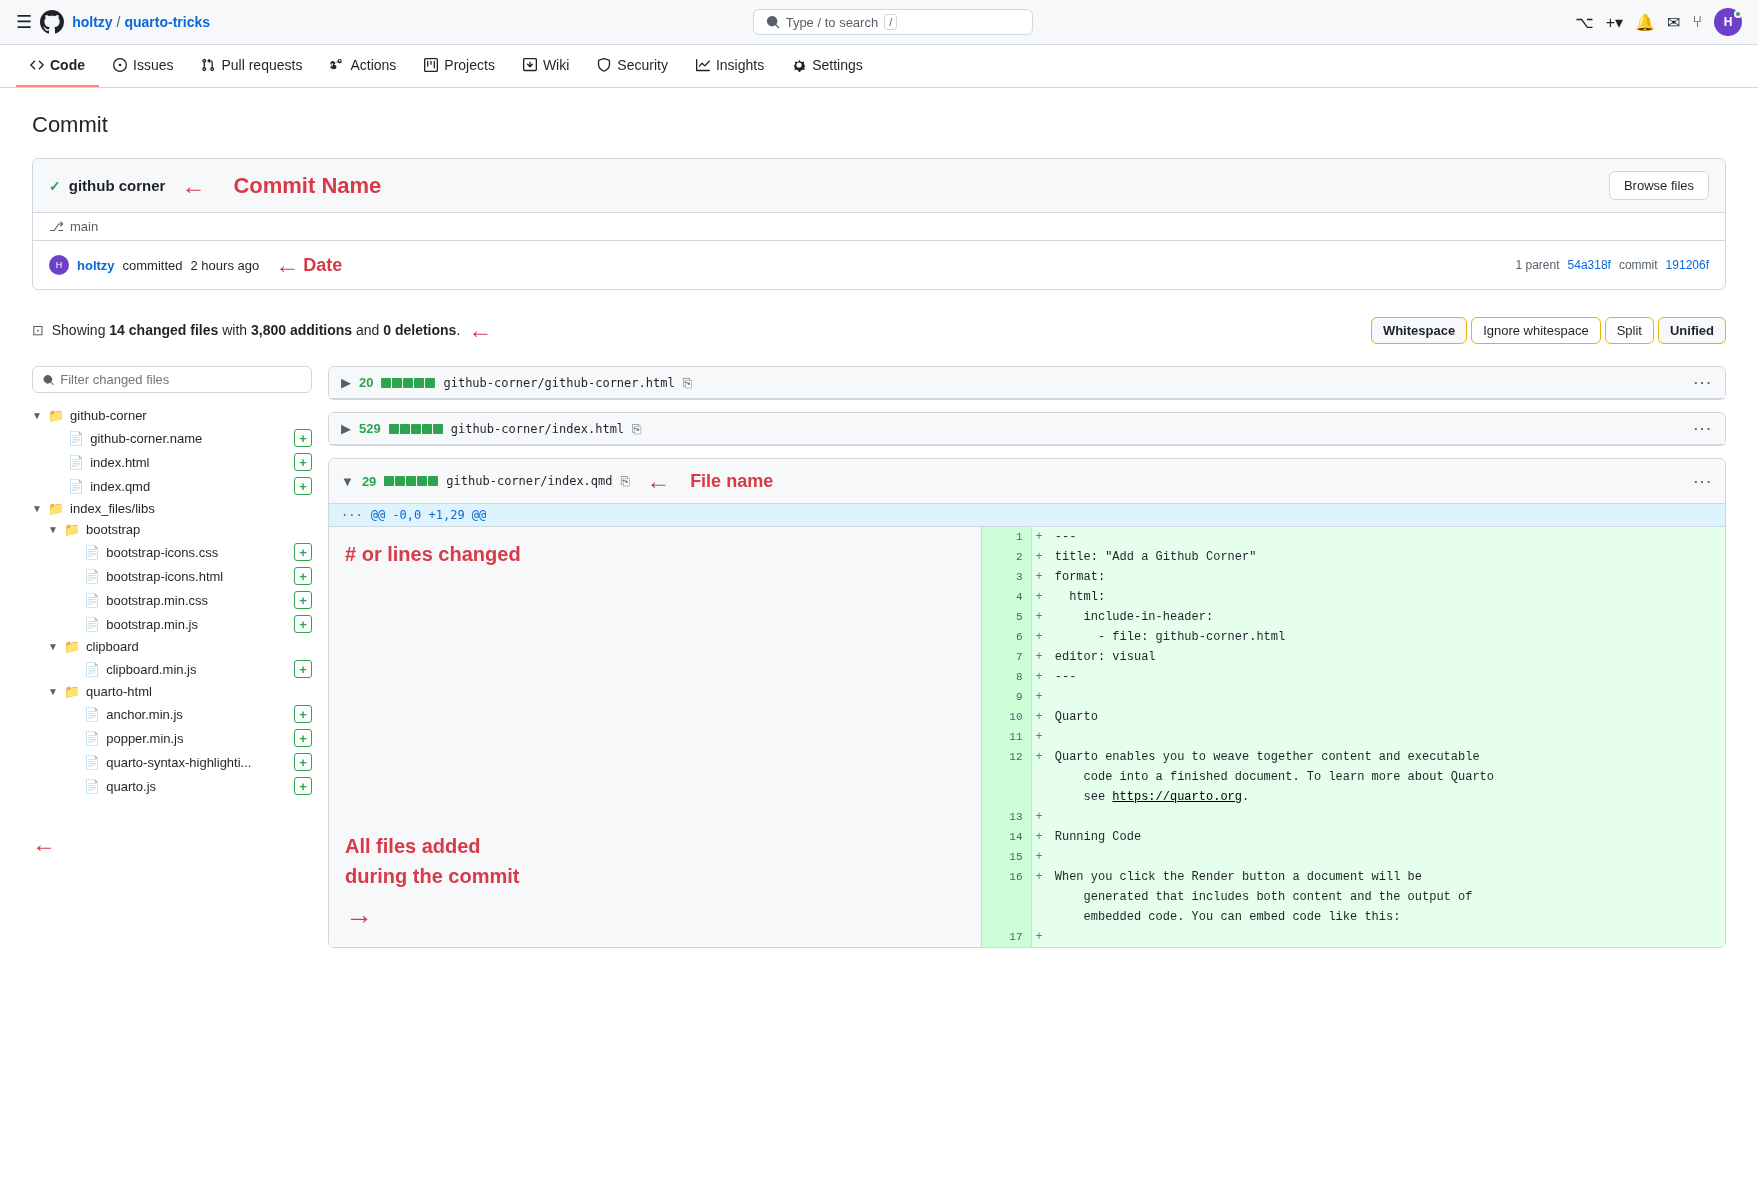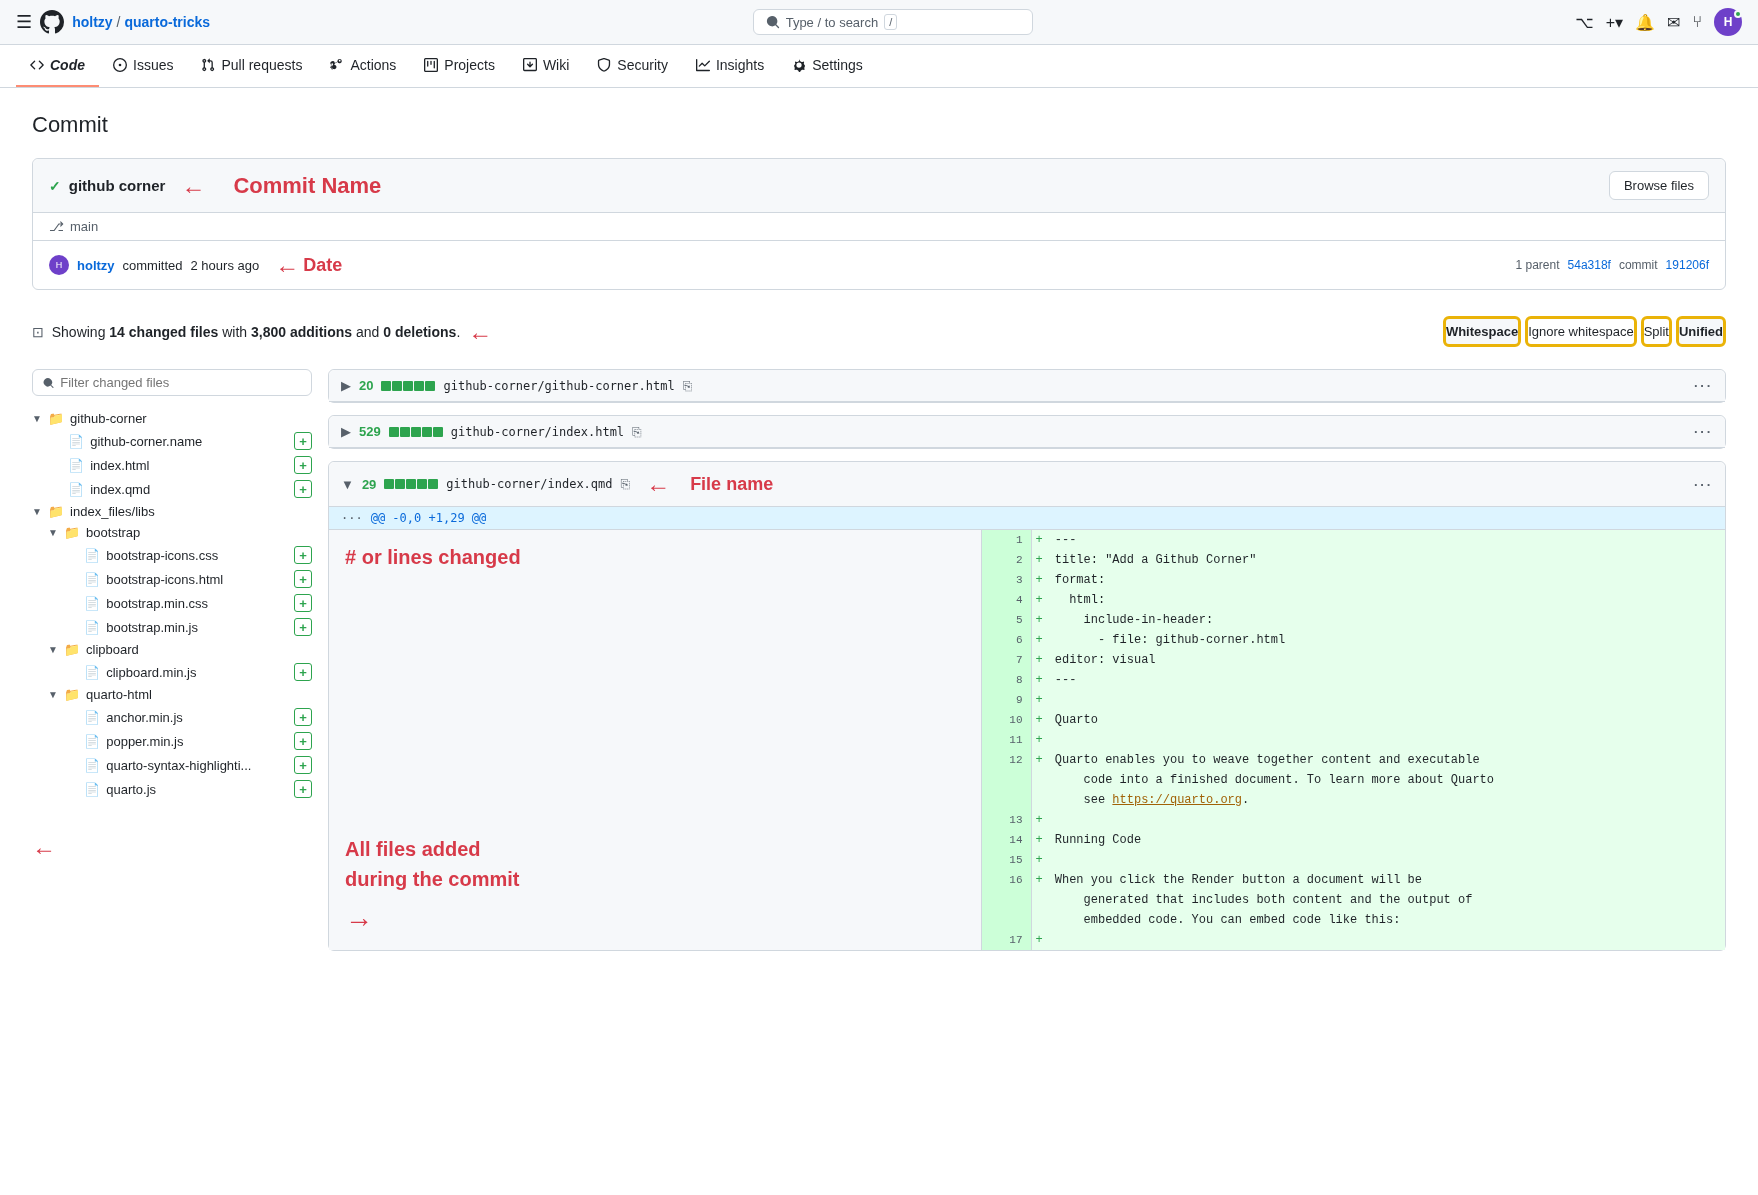--- a/index.html
+++ b/index.html
@@ -19,21 +19,21 @@
     .search-slash { border: 1px solid #d0d7de; border-radius: 3px; padding: 1px 4px; font-size: 11px; color: #57606a; }
     .nav-right { display: flex; align-items: center; gap: 12px; }
     .nav-icon { font-size: 16px; cursor: pointer; color: #1f2328; }
     .avatar { width: 28px; height: 28px; border-radius: 50%; background: #6e40c9; display: flex; align-items: center; justify-content: center; color: white; font-size: 12px; font-weight: bold; cursor: pointer; }
     .avatar-dot { width: 8px; height: 8px; background: #2da44e; border-radius: 50%; position: absolute; top: 2px; right: 0; border: 2px solid #f6f8fa; }
     .avatar-wrap { position: relative; display: inline-block; }
 
     
     .repo-nav { display: flex; align-items: center; padding: 0 16px; border-bottom: 1px solid #d0d7de; background: #fff; }
     .repo-nav-item { display: flex; align-items: center; gap: 6px; padding: 12px 14px; font-size: 14px; color: #1f2328; cursor: pointer; border-bottom: 2px solid transparent; text-decoration: none; }
-    .repo-nav-item.active { border-bottom: 2px solid #fd8c73; font-weight: 600; font-style: italic; }
+    .repo-nav-item.active { border-bottom: 2px solid #fd8c73; font-weight: 600; }
     .repo-nav-item svg { width: 14px; height: 14px; fill: currentColor; }
 
     
     .main-content { padding: 24px 32px; }
     .page-title { font-size: 22px; font-weight: 400; margin-bottom: 20px; }
 
     
     .commit-box { border: 1px solid #d0d7de; border-radius: 6px; margin-bottom: 16px; }
     .commit-header { display: flex; align-items: center; justify-content: space-between; padding: 12px 16px; background: #f6f8fa; border-bottom: 1px solid #d0d7de; border-radius: 6px 6px 0 0; }
     .commit-title { display: flex; align-items: center; gap: 8px; font-weight: 600; font-size: 15px; }
@@ -46,21 +46,21 @@
     .committer-avatar { width: 20px; height: 20px; border-radius: 50%; background: #6e40c9; display: flex; align-items: center; justify-content: center; color: white; font-size: 9px; }
     .committer-link { color: #0969da; font-weight: 600; }
     .commit-hash { font-size: 12px; color: #57606a; display: flex; gap: 8px; }
     .commit-hash a { color: #0969da; }
     .date-annotation { color: #d73a49; font-size: 18px; font-weight: 600; margin-left: 4px; }
     .annotation-row { display: flex; align-items: center; }
 
     
     .diff-header { display: flex; align-items: center; justify-content: space-between; padding: 10px 0; margin-bottom: 12px; }
     .diff-controls { display: flex; gap: 4px; align-items: center; }
-    .diff-btn { border: 3px solid #eab308; border-radius: 6px; padding: 5px 0; font-size: 13px; background: #fff; cursor: pointer; color: #1f2328; }
+    .diff-btn { border: 1px solid #eab308; border-radius: 6px; padding: 5px 11px; font-size: 13px; background: #fff; cursor: pointer; color: #1f2328; }
     .diff-btn.active { background: #f6f8fa; font-weight: 600; }
 
     
     .diff-layout { display: flex; gap: 16px; }
     
     
     .file-sidebar { width: 280px; flex-shrink: 0; }
     .filter-input { display: flex; align-items: center; gap: 6px; border: 1px solid #d0d7de; border-radius: 6px; padding: 5px 10px; margin-bottom: 12px; font-size: 13px; color: #57606a; width: 100%; background: #fff; }
     .filter-input input { border: none; outline: none; font-size: 13px; color: #57606a; width: 100%; background: transparent; }
     .tree { font-size: 13px; }
@@ -499,21 +499,21 @@
                 <span class="line-content">Quarto</span>
               </div>
               <div class="diff-line line-add">
                 <span class="line-num">11</span>
                 <span class="line-plus">+</span>
                 <span class="line-content"></span>
               </div>
               <div class="diff-line line-add">
                 <span class="line-num">12</span>
                 <span class="line-plus">+</span>
-                <span class="line-content">Quarto enables you to weave together content and executable<br>&nbsp;&nbsp;&nbsp;&nbsp;code into a finished document. To learn more about Quarto<br>&nbsp;&nbsp;&nbsp;&nbsp;see <a href="#" style="color:#a16207;">https://quarto.org</a>.</span>
+                <span class="line-content">Quarto enables you to weave together content and executable<br>&nbsp;&nbsp;&nbsp;&nbsp;code into a finished document. To learn more about Quarto<br>&nbsp;&nbsp;&nbsp;&nbsp;see <a href="#" style="color:#000000;">https://quarto.org</a>.</span>
               </div>
               <div class="diff-line line-add">
                 <span class="line-num">13</span>
                 <span class="line-plus">+</span>
                 <span class="line-content"></span>
               </div>
               <div class="diff-line line-add">
                 <span class="line-num">14</span>
                 <span class="line-plus">+</span>
                 <span class="line-content">Running Code</span>

